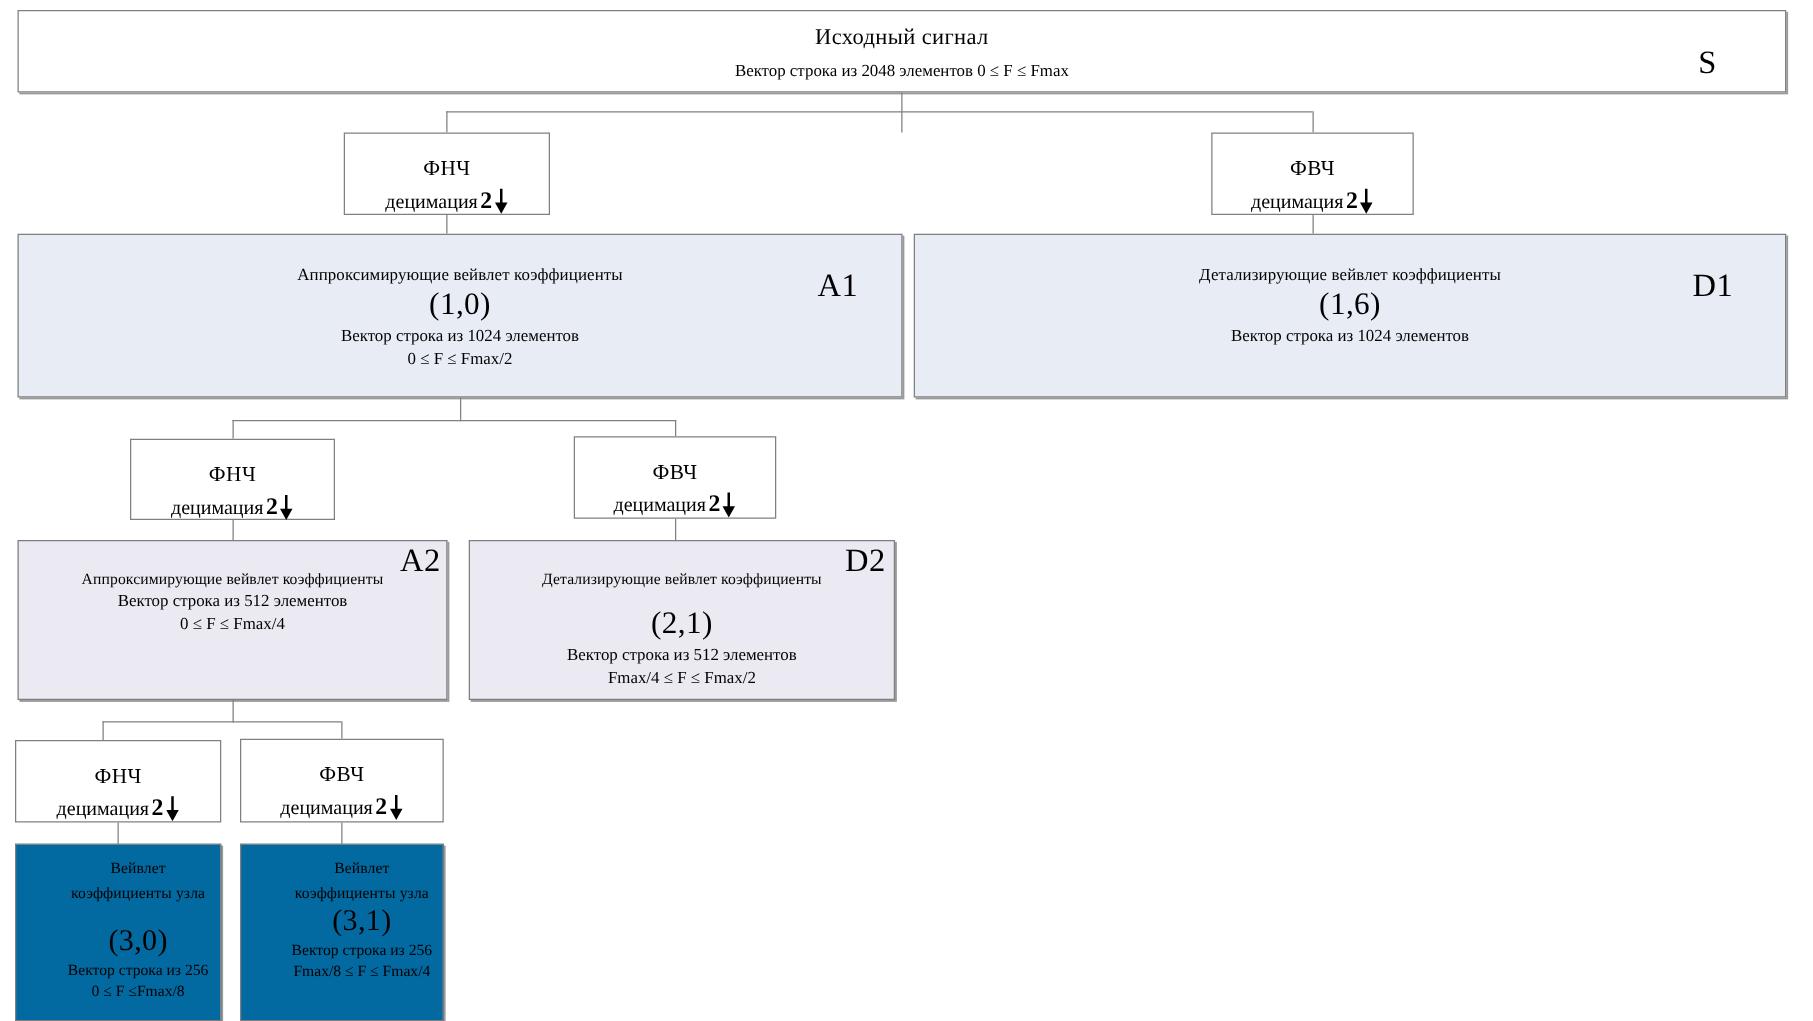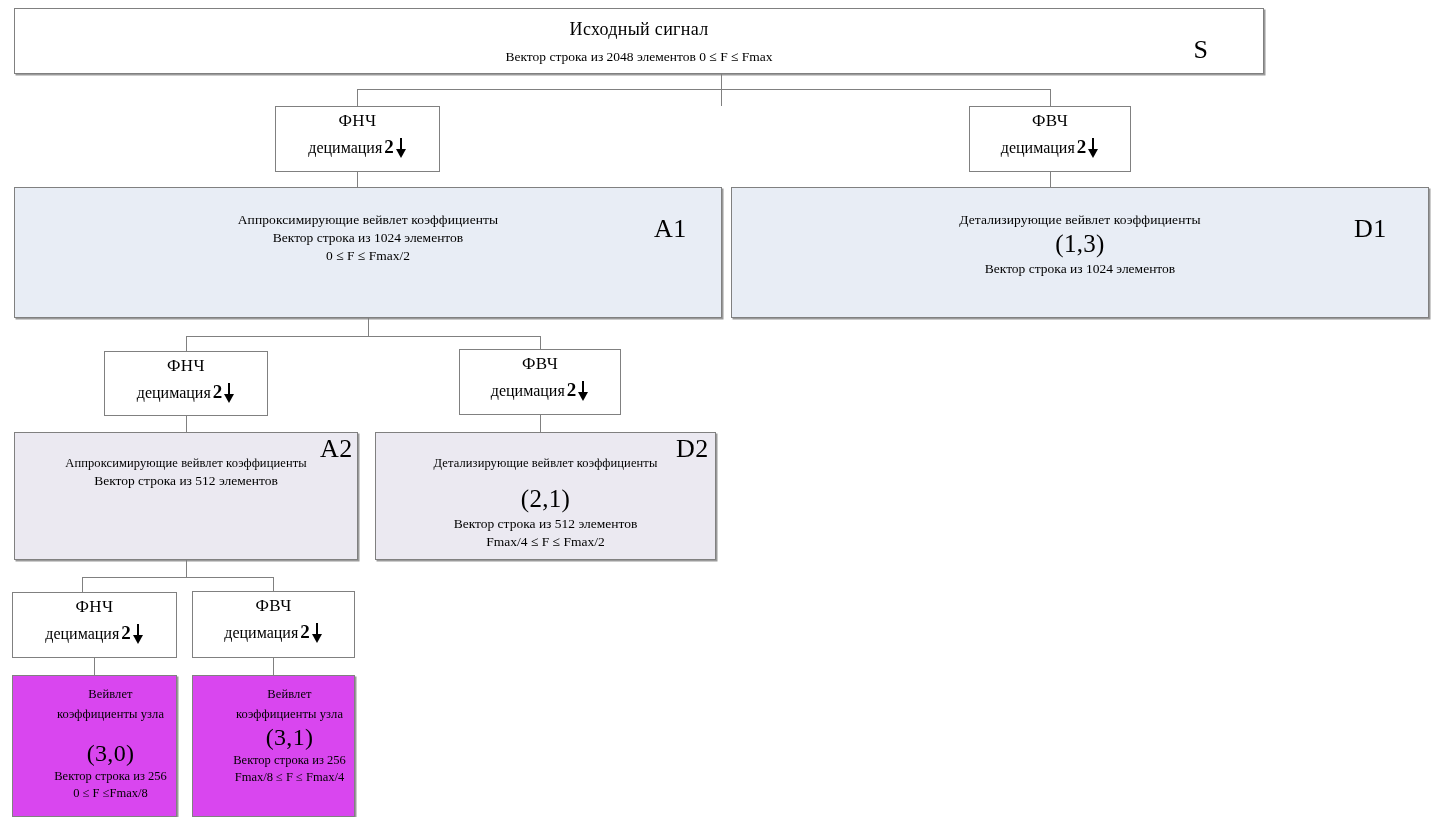--- a/index.html
+++ b/index.html
@@ -54,30 +54,30 @@
   .coef .tag {
     position: absolute;
     font-size: 26px;
     line-height: 1;
     letter-spacing: .5px;
   }
 
   
   .lvl1 { background: #e8edf5; }
   .lvl2 { background: #ebe9f1; }
-  .lvl3 { background: #d946ef; padding-left: 32px; }
+  .lvl3 { background: #0369a1; padding-left: 32px; }
 
   
   .filter {
     background: #ffffff;
   }
   .filter .fname {
     font-size: 17px;
     display: block;
-    margin-top: 4px;
+    margin-top: 18px;
     letter-spacing: .4px;
   }
   .filter .frow {
     display: block;
     margin-top: 5px;
     font-size: 16px;
     white-space: nowrap;
   }
   .filter .fnum {
     font-weight: bold;
@@ -135,21 +135,21 @@
     right: 55px;
     top: 26px;
     font-size: 26px;
   }
 </style>
 </head>
 <body>
 
 <div id="canvas">
 
-  <div class="box shadow" id="root-box" style="left:14px; top:8px; width:1250px; height:66px;">
+  <div class="box shadow" id="root-box" style="left:14px; top:8px; width:1415px; height:66px;">
     <span class="r-title">Исходный сигнал</span>
     <span class="r-sub">Вектор строка из 2048 элементов 0 ≤ F ≤ Fmax</span>
     <span class="tag">S</span>
   </div>
 
   <div class="ln lnv" style="left:721px; top:74px; width:1px; height:32px;"></div>
   <div class="ln lnh" style="left:357px; top:89px; width:693px; height:1px;"></div>
   <div class="ln lnv" style="left:357px; top:89px; width:1px; height:17px;"></div>
   <div class="ln lnv" style="left:1050px; top:89px; width:1px; height:17px;"></div>
 
@@ -161,28 +161,29 @@
   <div class="box filter" style="left:969px; top:106px; width:162px; height:66px;">
     <span class="fname">ФВЧ</span>
     <span class="frow"><span>децимация</span><span class="fnum">2</span><span class="arrow-dn"></span></span>
   </div>
 
   <div class="ln lnv" style="left:357px; top:172px; width:1px; height:15px;"></div>
   <div class="ln lnv" style="left:1050px; top:172px; width:1px; height:15px;"></div>
 
   <div class="box shadow coef lvl1" style="left:14px; top:187px; width:708px; height:131px;">
     <span class="title" style="display:block; margin-top:24px;">Аппроксимирующие вейвлет коэффициенты</span>
+    <span class="pair" style="display:block; margin-top:1px;">(1,0)</span>
     <span class="vec" style="display:block; margin-top:2px;">Вектор строка из 1024 элементов</span>
     <span class="rng" style="display:block; margin-top:2px;">0 ≤ F ≤ Fmax/2</span>
     <span class="tag" style="left:639px; top:28px;">A1</span>
   </div>
 
   <div class="box shadow coef lvl1" style="left:731px; top:187px; width:698px; height:131px;">
     <span class="title" style="display:block; margin-top:24px;">Детализирующие вейвлет коэффициенты</span>
-    <span class="pair" style="display:block; margin-top:1px;">(1,3)</span>
+    <span class="pair" style="display:block; margin-top:1px;">(1,6)</span>
     <span class="vec" style="display:block; margin-top:2px;">Вектор строка из 1024 элементов</span>
     <span class="tag" style="left:622px; top:28px;">D1</span>
   </div>
 
   <div class="ln lnv" style="left:368px; top:318px; width:1px; height:19px;"></div>
   <div class="ln lnh" style="left:186px; top:336px; width:355px; height:1px;"></div>
   <div class="ln lnv" style="left:186px; top:336px; width:1px; height:15px;"></div>
   <div class="ln lnv" style="left:540px; top:336px; width:1px; height:13px;"></div>
 
   <div class="box filter" style="left:104px; top:351px; width:164px; height:65px;">
@@ -194,20 +195,21 @@
     <span class="fname">ФВЧ</span>
     <span class="frow"><span>децимация</span><span class="fnum">2</span><span class="arrow-dn"></span></span>
   </div>
 
   <div class="ln lnv" style="left:186px; top:416px; width:1px; height:16px;"></div>
   <div class="ln lnv" style="left:540px; top:415px; width:1px; height:17px;"></div>
 
   <div class="box shadow coef lvl2" style="left:14px; top:432px; width:344px; height:128px;">
     <span class="title" style="display:block; margin-top:23px; font-size:12.5px;">Аппроксимирующие вейвлет коэффициенты</span>
     <span class="vec" style="display:block; margin-top:2px;">Вектор строка из 512 элементов</span>
+    <span class="rng" style="display:block; margin-top:2px;">0 ≤ F ≤ Fmax/4</span>
     <span class="tag" style="left:305px; top:3px;text-align:right;">A2</span>
   </div>
 
   <div class="box shadow coef lvl2" style="left:375px; top:432px; width:341px; height:128px;">
     <span class="title" style="display:block; margin-top:23px; font-size:12.5px;">Детализирующие вейвлет коэффициенты</span>
     <span class="pair" style="display:block; margin-top:13px;">(2,1)</span>
     <span class="vec" style="display:block; margin-top:2px;">Вектор строка из 512 элементов</span>
     <span class="rng" style="display:block; margin-top:2px;">Fmax/4 ≤ F ≤ Fmax/2</span>
     <span class="tag" style="left:300px; top:3px;">D2</span>
   </div>

